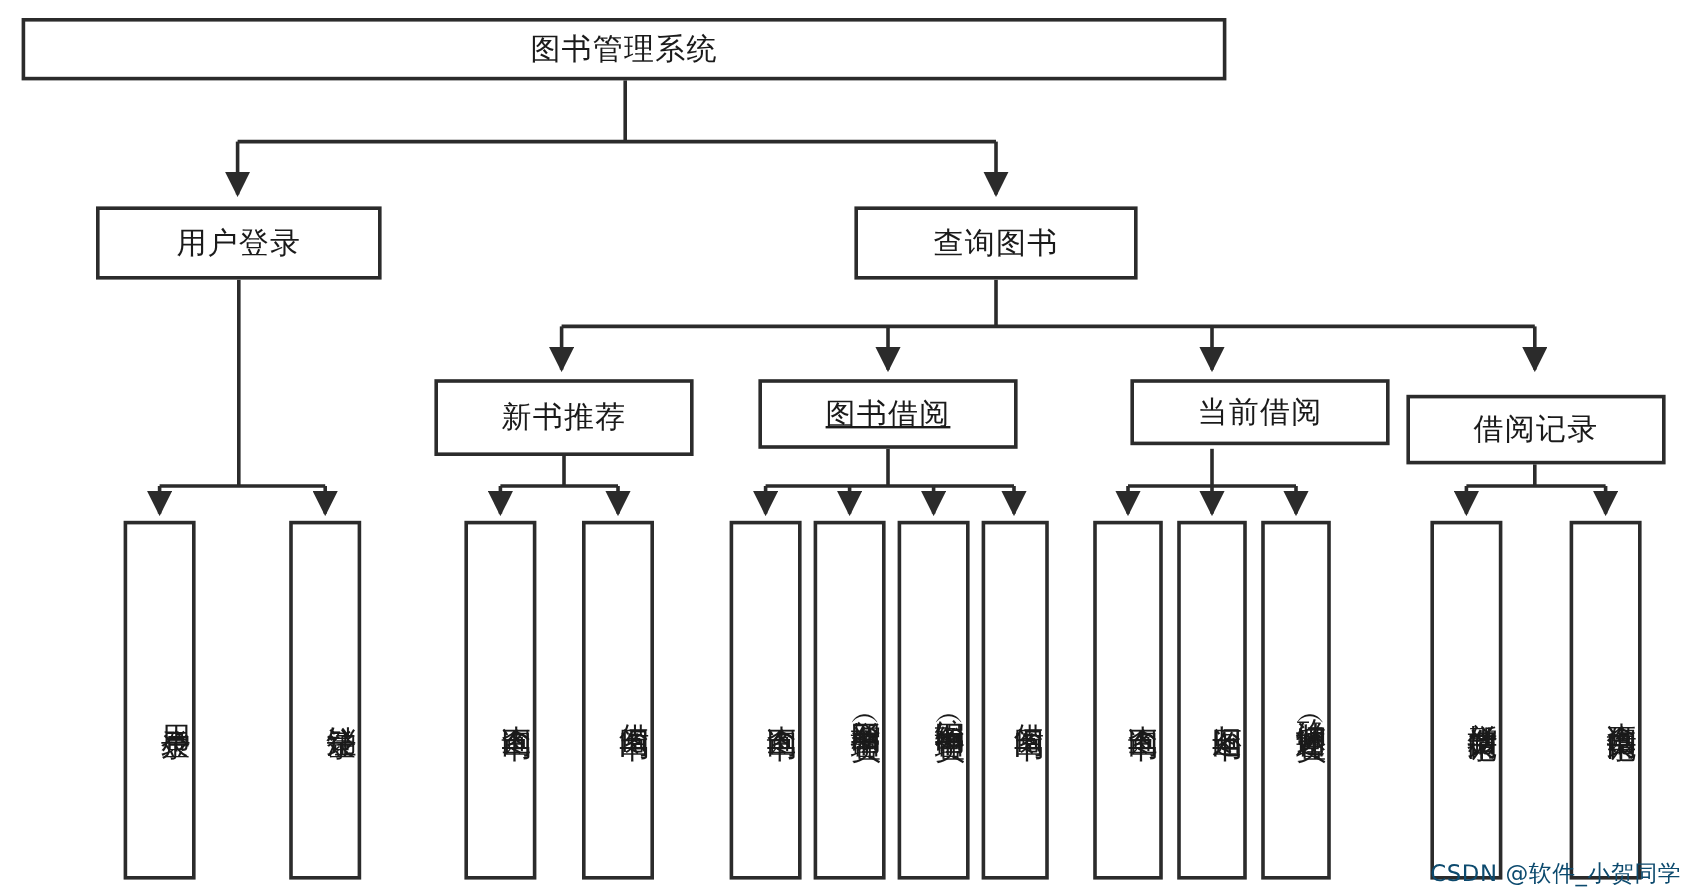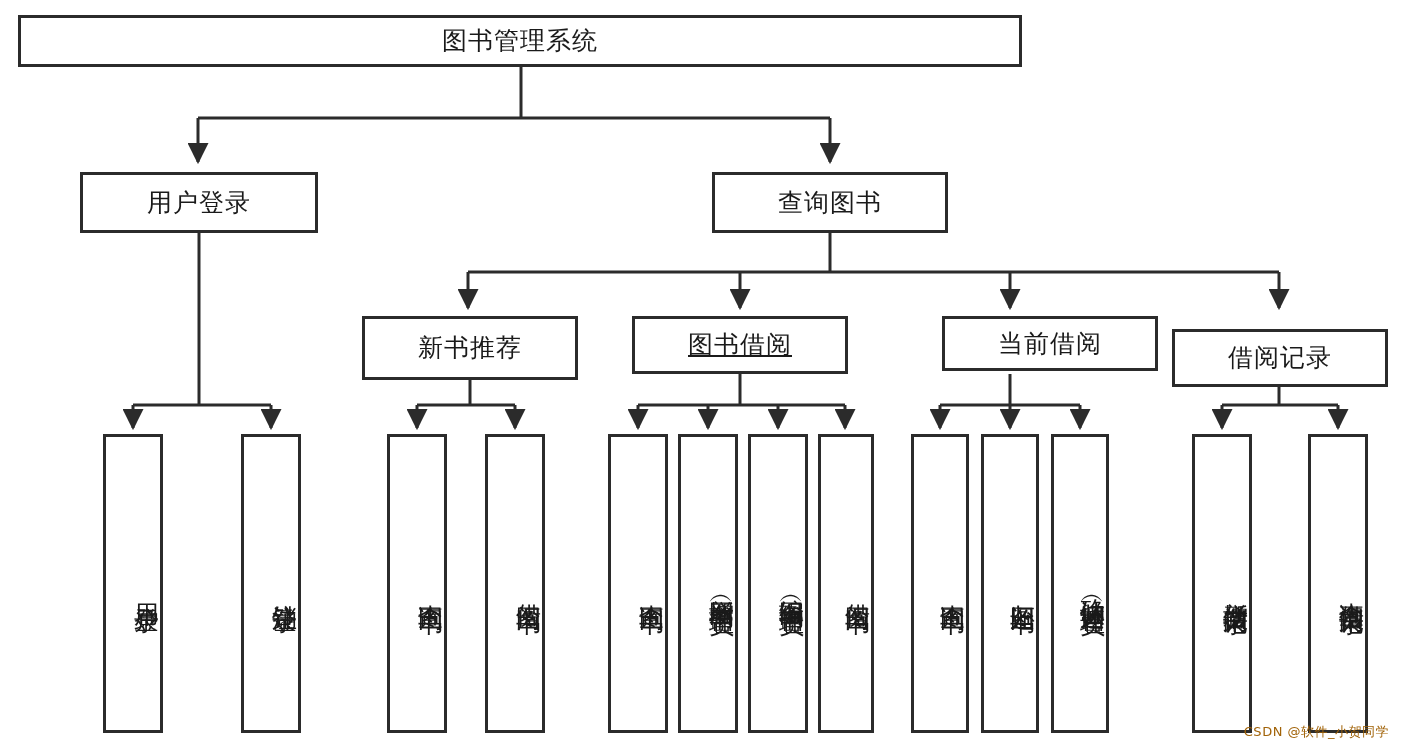--- a/index.html
+++ b/index.html
@@ -49,24 +49,24 @@
   svg#wires {
     position: absolute;
     left: 0;
     top: 0;
     width: 1405px;
     height: 747px;
     pointer-events: none;
   }
   .watermark {
     position: absolute;
-    right: 16px;
+    right: 4px;
     bottom: 6px;
-    font-size: 13px;
-    color: #a16207;
+    font-size: 19px;
+    color: #0c4a6e;
     letter-spacing: 0.5px;
     white-space: nowrap;
   }
 </style>
 </head>
 <body>
 
 <div id="canvas">
 
   <svg id="wires" viewBox="0 0 1405 747">

